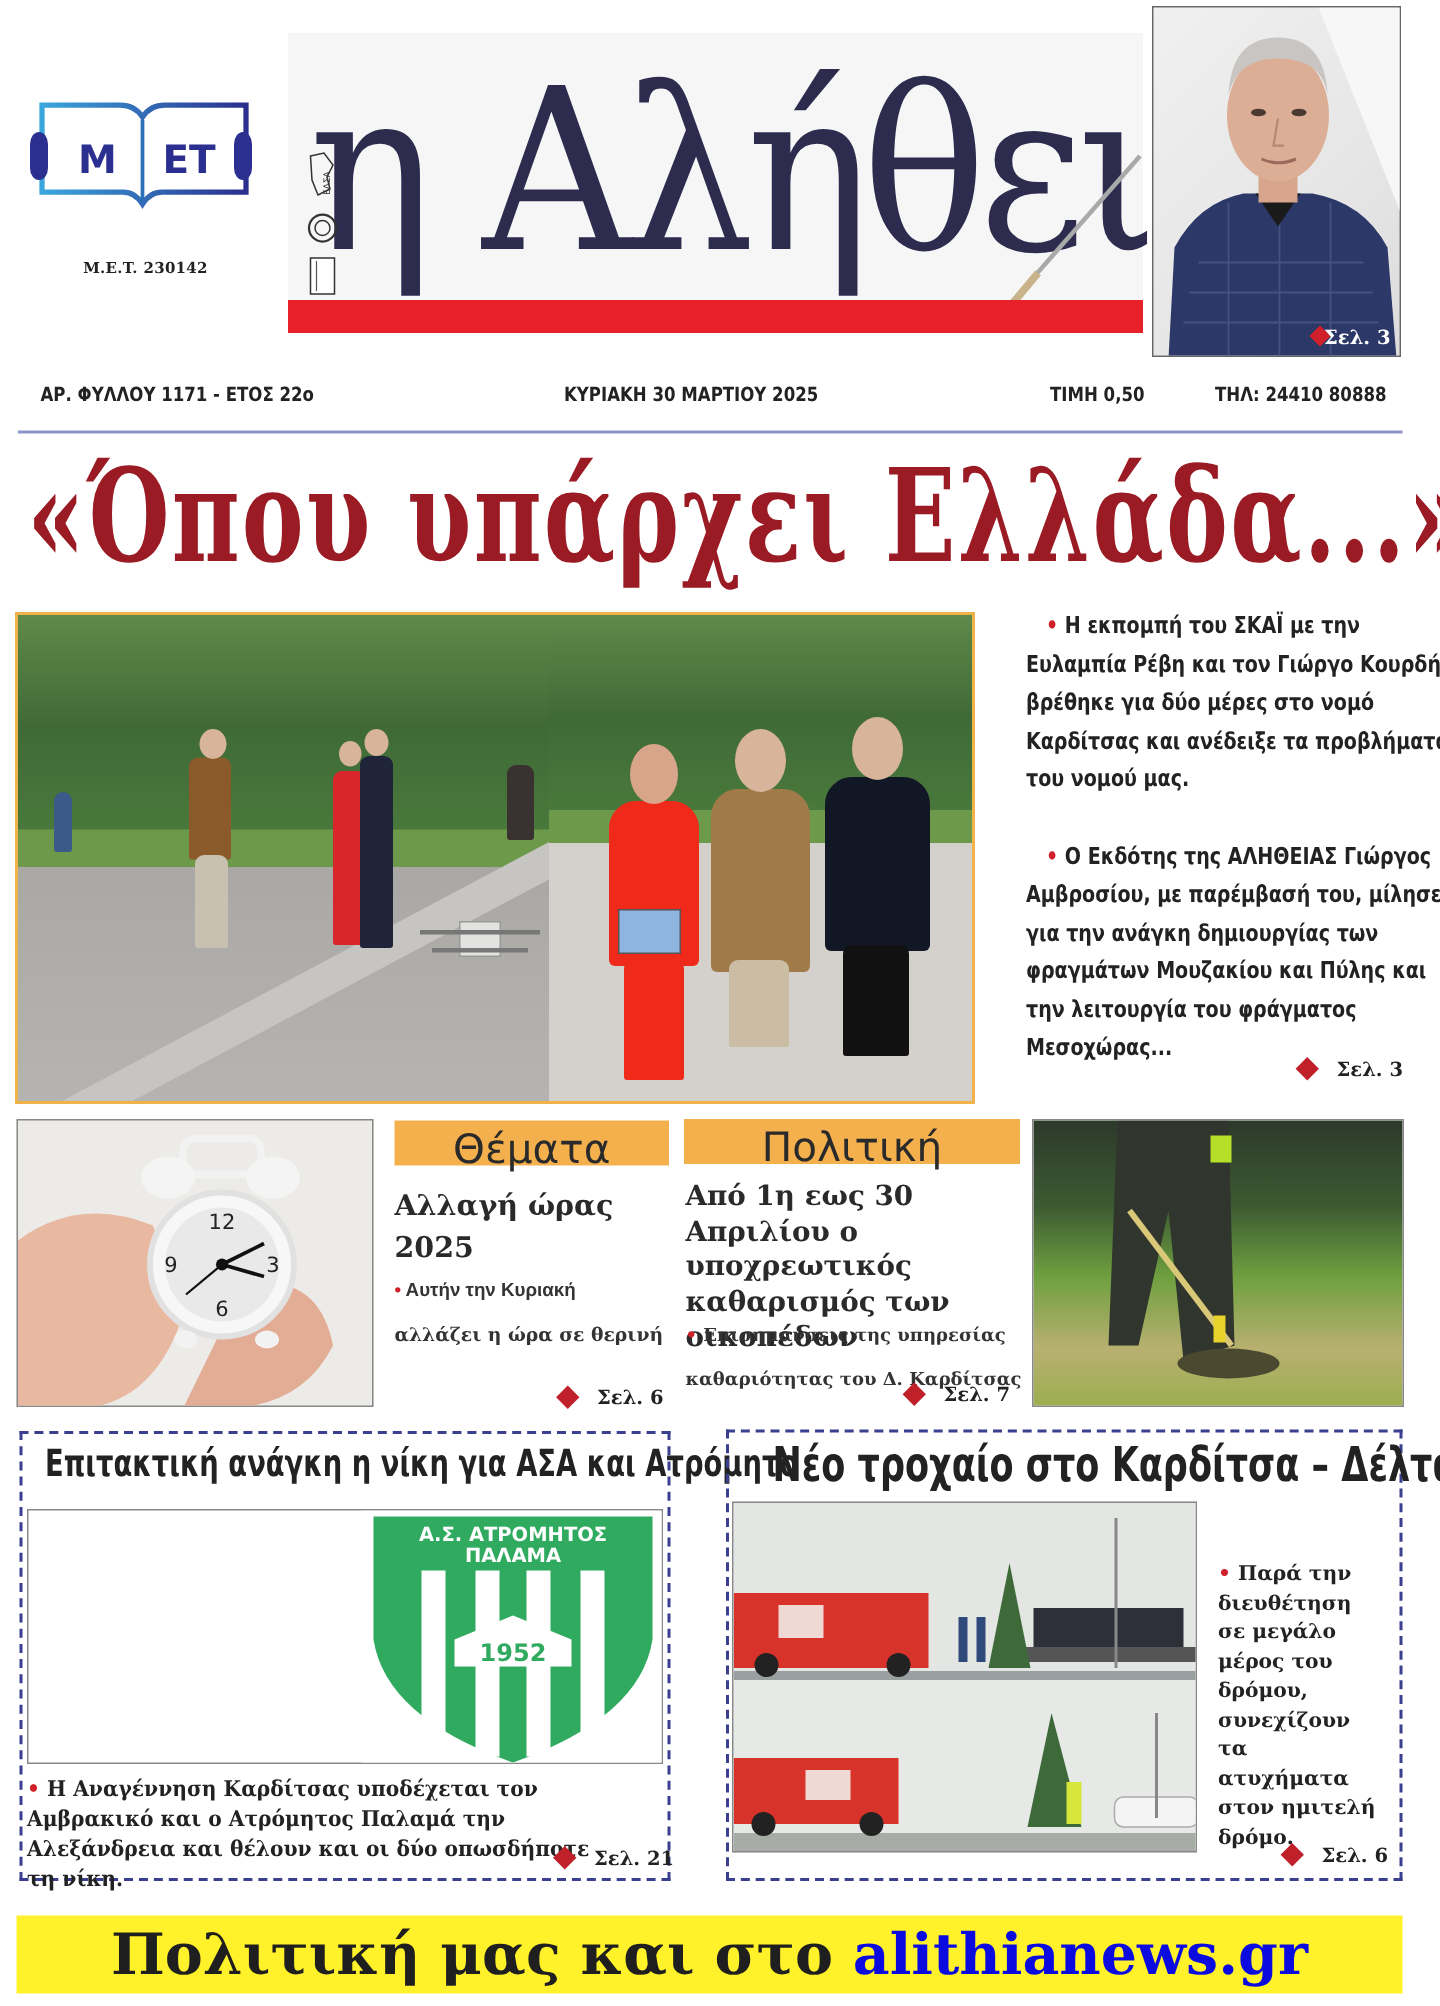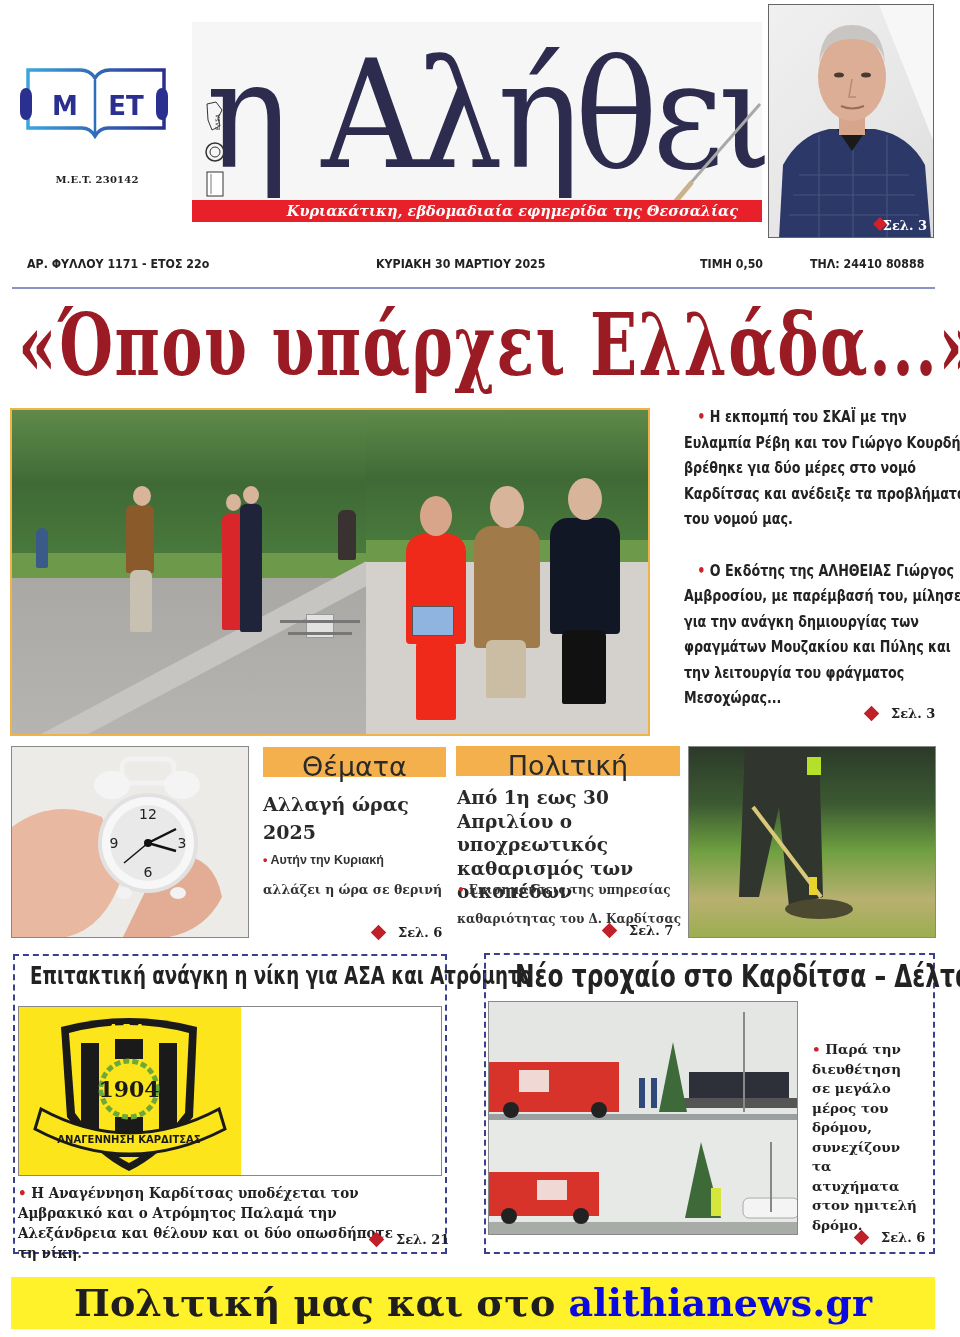--- a/index.html
+++ b/index.html
@@ -129,21 +129,20 @@
     <circle cx="11" cy="52" r="5" fill="none" stroke="#333" stroke-width="1"></circle>
     <rect x="3" y="72" width="16" height="24" fill="#fff" stroke="#333" stroke-width="1"></rect>
     <line x1="7" y1="74" x2="7" y2="94" stroke="#555" stroke-width="0.8"></line>
   </svg>
   <svg id="masthead-pen" class="abs" viewBox="0 0 150 120">
     <line x1="148" y1="2" x2="62" y2="100" stroke="#a9a9a9" stroke-width="3"></line>
     <line x1="80" y1="80" x2="60" y2="104" stroke="#c9b38a" stroke-width="5"></line>
     <path d="M60 104 L54 112 L64 106 Z" fill="#e6c13a"></path>
   </svg>
   <div id="masthead-strip" class="abs"></div>
-  <div id="masthead-tagline" class="abs">Κυριακάτικη, εβδομαδιαία εφημερίδα της Θεσσαλίας</div>
 </div>
 
 <div id="portrait" class="abs">
   <svg class="abs" style="left:0;top:0;width:166px;height:234px" viewBox="0 0 166 234">
     <polygon points="110,0 166,0 166,140" fill="#f7f7f7"></polygon>
     <path d="M10 234 L14 160 Q30 130 60 124 L106 124 Q140 130 156 160 L162 234 Z" fill="#2c3868"></path>
     <path d="M30 170 L140 170 M24 190 L146 190 M20 210 L150 210 M50 130 L50 234 M84 130 L84 234 M118 130 L118 234" stroke="#46527e" stroke-width="1.2"></path>
     <path d="M68 124 L83 146 L98 124 Z" fill="#1a1a1a"></path>
     <rect x="70" y="104" width="26" height="26" fill="#d6a58c"></rect>
     <ellipse cx="83" cy="72" rx="34" ry="44" fill="#dcae95"></ellipse>
@@ -250,34 +249,31 @@
     <rect x="118" y="10" width="14" height="18" fill="#b5e02a"></rect>
     <line x1="64" y1="60" x2="132" y2="150" stroke="#d9c878" stroke-width="4"></line>
     <ellipse cx="130" cy="162" rx="34" ry="10" fill="#4b4a30"></ellipse>
     <rect x="120" y="130" width="8" height="18" fill="#e8d22c"></rect>
   </svg>
 </div>
 
 <div id="sports-box" class="abs"></div>
 <div id="sports-title" class="abs">Επιτακτική ανάγκη η νίκη για ΑΣΑ και Ατρόμητο</div>
 <div id="sports-image" class="abs">
-  <div id="asa-panel" class="abs">
-    <svg style="position:absolute;left:0;top:0;width:222px;height:170px" viewBox="0 0 222 170">
-      <path d="M42 20 Q110 2 178 20 L174 110 Q140 150 110 164 Q80 150 48 110 Z" fill="#1a1a1a"></path>
-      <path d="M50 26 Q110 10 170 26 L166 106 Q138 142 110 156 Q82 142 56 106 Z" fill="#fde51b"></path>
-      <rect x="62" y="36" width="18" height="90" fill="#1a1a1a"></rect>
-      <rect x="96" y="32" width="28" height="20" fill="#1a1a1a"></rect>
-      <rect x="140" y="36" width="18" height="90" fill="#1a1a1a"></rect>
-      <rect x="96" y="110" width="28" height="40" fill="#1a1a1a"></rect>
-      <text x="110" y="26" text-anchor="middle" font-size="12" font-weight="bold" font-family="DejaVu Sans, sans-serif" fill="#fde51b">Α.Σ.Α.</text>
-      <circle cx="110" cy="82" r="28" fill="none" stroke="#6ca93a" stroke-width="5" stroke-dasharray="6 3"></circle>
-      <ellipse cx="110" cy="82" rx="26" ry="18" fill="#fde51b"></ellipse>
-      <text x="110" y="90" text-anchor="middle" font-size="22" font-weight="bold" font-family="DejaVu Serif, serif" fill="#1a1a1a">1904</text>
-      <path d="M22 102 Q110 150 200 102 L206 122 Q110 172 16 122 Z" fill="#fde51b" stroke="#1a1a1a" stroke-width="3"></path>
-      <text x="110" y="136" text-anchor="middle" font-size="10" font-weight="bold" font-family="DejaVu Sans, sans-serif" fill="#1a1a1a">ΑΝΑΓΕΝΝΗΣΗ ΚΑΡΔΙΤΣΑΣ</text>
+  <div id="atr-panel" class="abs">
+    <svg style="position:absolute;left:0;top:0;width:202px;height:170px" viewBox="0 0 202 170">
+      <path d="M8 4 L194 4 L194 86 Q186 138 101 168 Q16 138 8 86 Z" fill="#2faa5e"></path>
+      <rect x="40" y="40" width="16" height="118" fill="#fff"></rect>
+      <rect x="76" y="40" width="16" height="124" fill="#fff"></rect>
+      <rect x="110" y="40" width="16" height="124" fill="#fff"></rect>
+      <rect x="146" y="40" width="16" height="118" fill="#fff"></rect>
+      <path d="M62 86 L101 70 L140 86 L140 104 L62 104 Z" fill="#fff"></path>
+      <text x="101" y="20" text-anchor="middle" font-size="13" font-weight="bold" font-family="DejaVu Sans, sans-serif" fill="#fff">Α.Σ. ΑΤΡΟΜΗΤΟΣ</text>
+      <text x="101" y="34" text-anchor="middle" font-size="13" font-weight="bold" font-family="DejaVu Sans, sans-serif" fill="#fff">ΠΑΛΑΜΑ</text>
+      <text x="101" y="100" text-anchor="middle" font-size="16" font-weight="bold" font-family="DejaVu Sans, sans-serif" fill="#2faa5e">1952</text>
     </svg>
   </div>
 </div>
 <div id="sports-text" class="abs"><span class="bullet">•</span> <span>Η Αναγέννηση Καρδίτσας υποδέχεται τον Αμβρακικό και ο Ατρόμητος Παλαμά την Αλεξάνδρεια και θέλουν και οι δύο οπωσδήποτε τη νίκη.</span></div>
 <div id="sports-ref" class="abs ref"><span class="diamond"></span><span>Σελ. 21</span></div>
 
 <div id="acc-box" class="abs"></div>
 <div id="acc-title" class="abs">Νέο τροχαίο στο Καρδίτσα – Δέλτα</div>
 <div id="acc-photo" class="abs">
   <svg style="position:absolute;left:0;top:0;width:310px;height:234px" viewBox="0 0 310 234">

